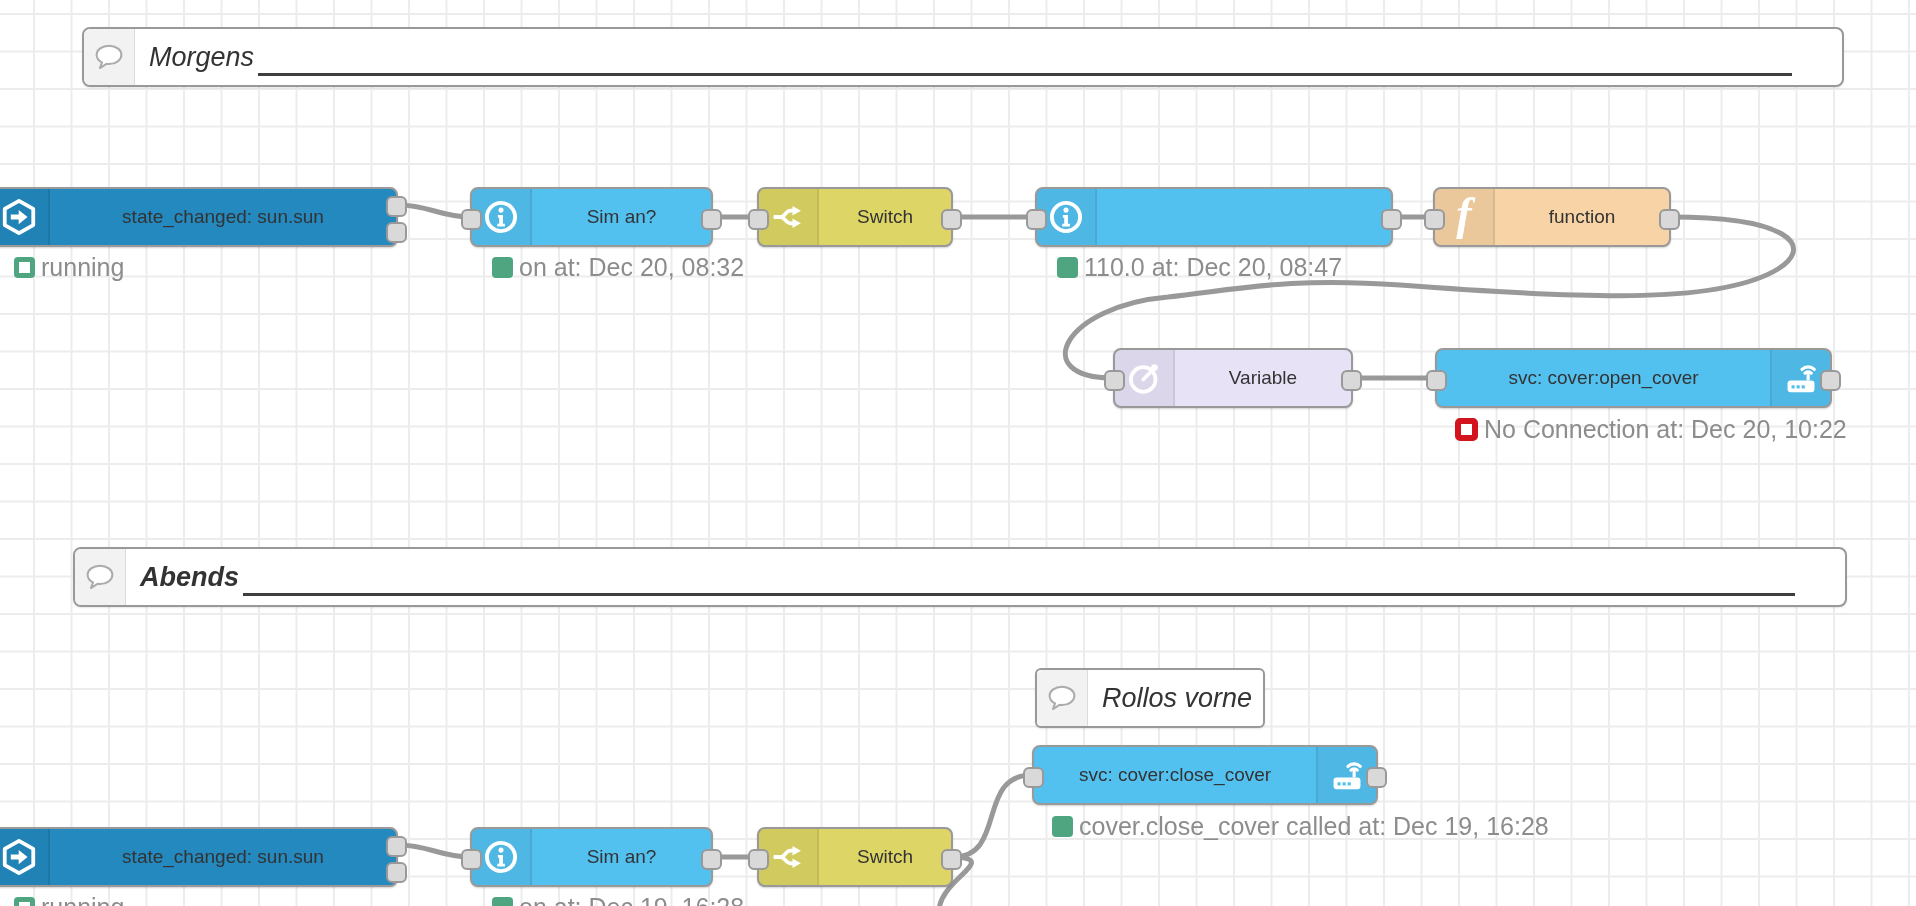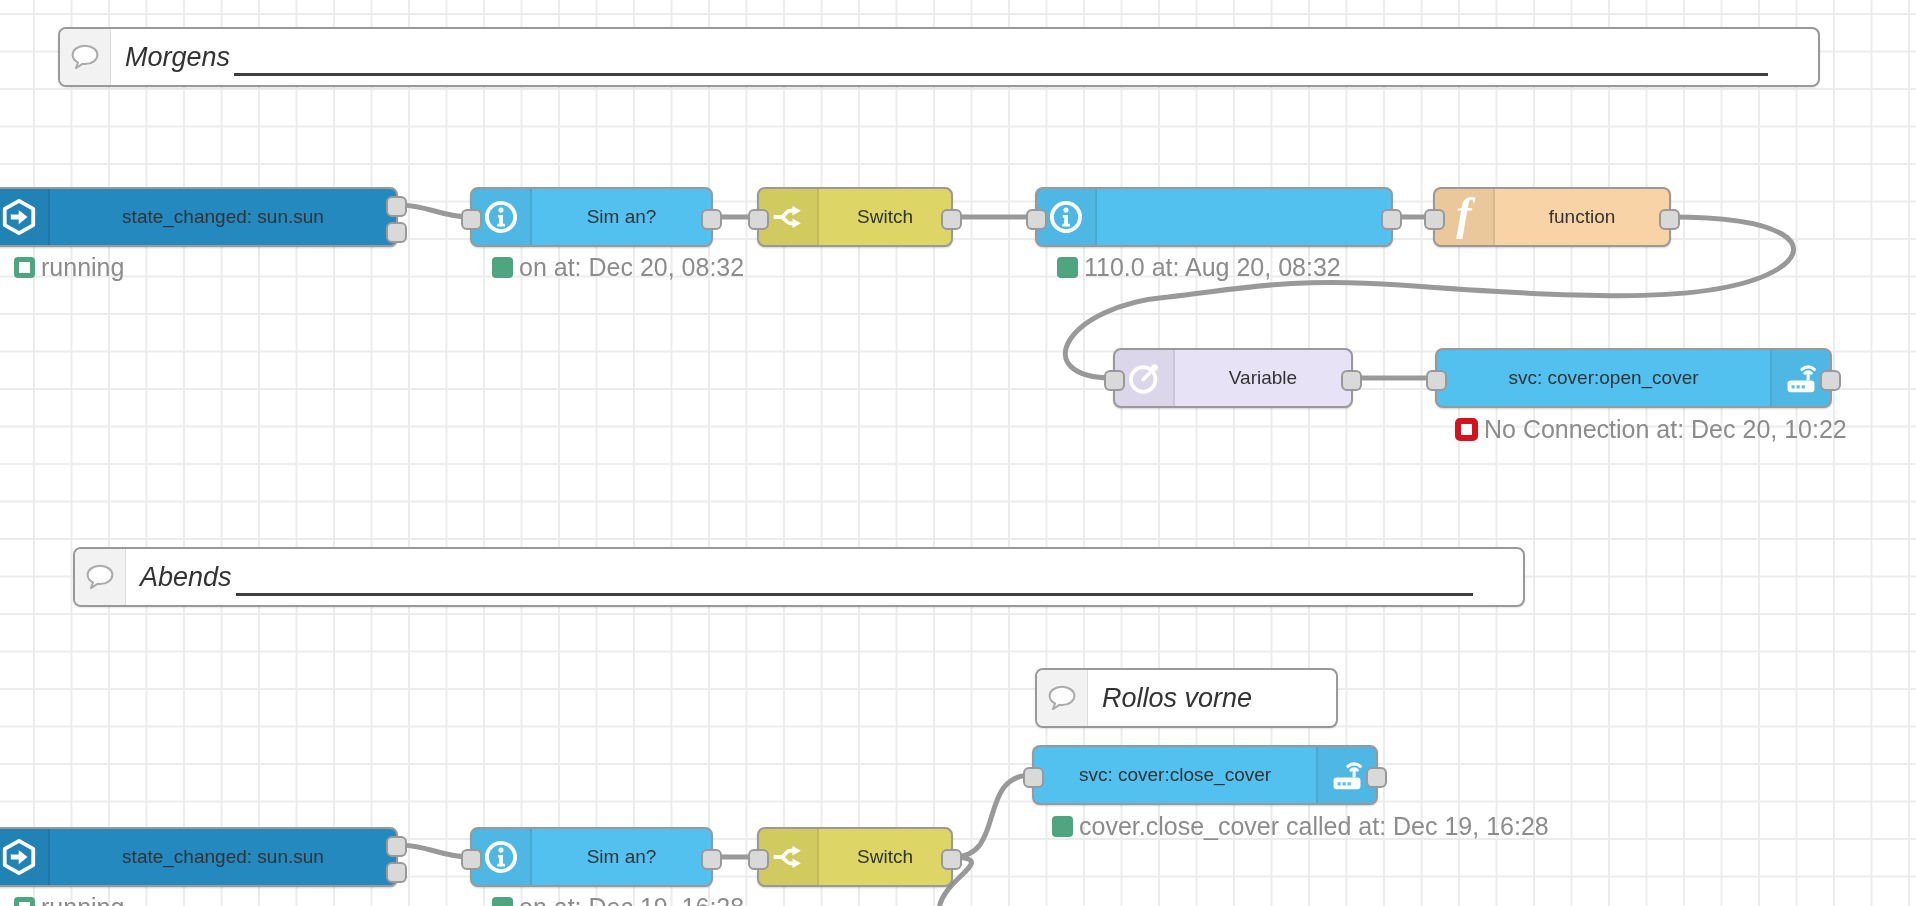--- a/index.html
+++ b/index.html
@@ -50,21 +50,21 @@
     <path d="M953 217 H1035"></path>
     <path d="M1393 217 H1433"></path>
     <path d="M1671 217 C1786 217 1816 245 1778 269 C1722 303 1600 300 1400 285 C1290 277 1240 289 1168 297 C1063 306 1028 378 1113 378"></path>
     <path d="M1353 378 H1435"></path>
     <path d="M399 845 C428 845 441 857 470 857"></path>
     <path d="M713 857 H757"></path>
     <path d="M953 857 C1007 857 976 775 1032 775"></path>
     <path d="M953 857 C1002 858 938 880 939 912"></path>
   </svg>
 
-  <div class="comment" style="left:58px;top:27px;width:1762px;">
+  <div class="comment" style="left:82px;top:27px;width:1762px;">
     <span class="icell">
       <svg viewBox="0 0 24 24" width="32" height="32">
           <path d="M12 3.5 C6.8 3.5 2.7 6.6 2.7 10.4 C2.7 12.8 4.3 14.9 6.8 16.1 L5.2 20.3 L10.1 17.1 C10.7 17.2 11.3 17.3 12 17.3 C17.2 17.3 21.3 14.2 21.3 10.4 C21.3 6.6 17.2 3.5 12 3.5 Z" fill="#fff" stroke="#ababab" stroke-width="1.5" stroke-linejoin="round"></path>
         </svg>
     </span>
     <span class="clabel">Morgens</span>
     <span class="uline"></span>
   </div>
 
   <div class="node" style="left:-12px;top:187px;width:410px;background:#2389bf;">
@@ -120,21 +120,21 @@
           <circle cx="12" cy="12" r="9.4" fill="none" stroke="#fff" stroke-width="2.6"></circle>
           <circle cx="12" cy="7.4" r="1.7" fill="#fff"></circle>
           <path d="M9.9 10.6 h3.4 v5.9 h1.3 v1.9 H9.5 v-1.9 h1.3 v-4 H9.9 Z" fill="#fff"></path>
         </svg>
     </span>
     <span class="port in"></span>
     <span class="port out"></span>
   </div>
   <div class="status" style="left:1057px;top:253px;">
     <span class="sicon dot"></span>
-    <span>110.0 at: Aug 20, 08:32</span>
+    <span>110.0 at: Dec 20, 08:47</span>
   </div>
 
   <div class="node" style="left:1433px;top:187px;width:238px;background:#f8d3a5;">
     <span class="icell">
         <span class="ficon">f</span>
       </span>
     <span class="nlabel">function</span>
     <span class="port in"></span>
     <span class="port out"></span>
   </div>
@@ -166,31 +166,31 @@
     </span>
     <span class="nlabel">Variable</span>
     <span class="port in"></span>
     <span class="port out"></span>
   </div>
   <div class="status" style="left:1455px;top:415px;">
     <span class="sicon ringred"></span>
     <span>No Connection at: Dec 20, 10:22</span>
   </div>
 
-  <div class="comment" style="left:73px;top:547px;width:1452px;">
+  <div class="comment" style="left:73px;top:547px;width:1774px;font-weight:bold;">
     <span class="icell">
       <svg viewBox="0 0 24 24" width="32" height="32">
           <path d="M12 3.5 C6.8 3.5 2.7 6.6 2.7 10.4 C2.7 12.8 4.3 14.9 6.8 16.1 L5.2 20.3 L10.1 17.1 C10.7 17.2 11.3 17.3 12 17.3 C17.2 17.3 21.3 14.2 21.3 10.4 C21.3 6.6 17.2 3.5 12 3.5 Z" fill="#fff" stroke="#ababab" stroke-width="1.5" stroke-linejoin="round"></path>
         </svg>
     </span>
     <span class="clabel">Abends</span>
     <span class="uline"></span>
   </div>
 
-  <div class="comment" style="left:1035px;top:668px;width:303px;">
+  <div class="comment" style="left:1035px;top:668px;width:230px;border-radius:6px;">
     <span class="icell">
       <svg viewBox="0 0 24 24" width="32" height="32">
           <path d="M12 3.5 C6.8 3.5 2.7 6.6 2.7 10.4 C2.7 12.8 4.3 14.9 6.8 16.1 L5.2 20.3 L10.1 17.1 C10.7 17.2 11.3 17.3 12 17.3 C17.2 17.3 21.3 14.2 21.3 10.4 C21.3 6.6 17.2 3.5 12 3.5 Z" fill="#fff" stroke="#ababab" stroke-width="1.5" stroke-linejoin="round"></path>
         </svg>
     </span>
     <span class="clabel">Rollos vorne</span>
   </div>
 
   <div class="node" style="left:1032px;top:745px;width:346px;background:#53c1f0;">
     <span class="nlabel">svc: cover:close_cover</span>

